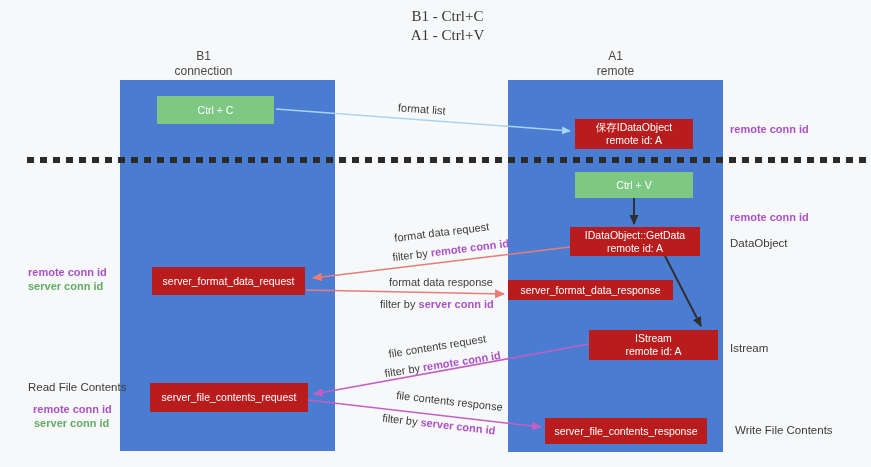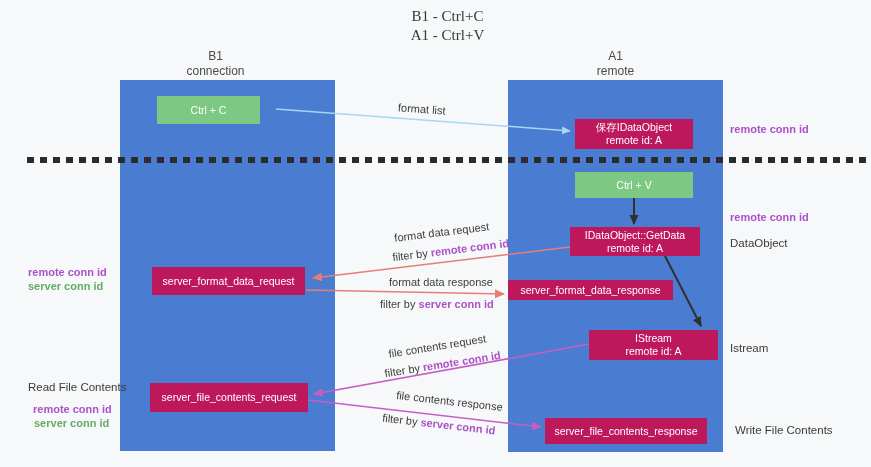--- a/index.html
+++ b/index.html
@@ -23,56 +23,56 @@
   .dashes {
     left:27px; top:157px; width:844px; height:6px;
     background:repeating-linear-gradient(90deg,#2b2b2b 0 7px, transparent 7px 13px);
   }
   .node {
     position:absolute; display:flex; flex-direction:column;
     align-items:center; justify-content:center;
     color:#ffffff; text-align:center; font-size:10.5px; line-height:13px;
     white-space:nowrap;
   }
-  .orange { background:#be185d; }
+  .orange { background:#b91c1c; }
   .green  { background:#7dc882; }
   .elabel {
     position:absolute; white-space:nowrap;
     font-size:11px; color:#3c3c3c;
   }
   .ann { position:absolute; white-space:nowrap; font-size:11px; color:#3a3a3a; }
   .purple  { color:#ab52c7; font-weight:bold; }
   .greentx { color:#62ad64; font-weight:bold; }
   svg.overlay { position:absolute; left:0; top:0; pointer-events:none; }
 </style>
 </head>
 <body>
 
 <div id="canvas">
 
   <div class="abs title">
     <div>B1 - Ctrl+C</div>
     <div>A1 - Ctrl+V</div>
   </div>
 
-  <div class="abs lane-header" style="left:108px;">
+  <div class="abs lane-header" style="left:96px;">
     <div>B1</div>
     <div>connection</div>
   </div>
   <div class="abs lane-header" style="left:508px;">
     <div>A1</div>
     <div>remote</div>
   </div>
 
   <div class="abs lane" style="left:120px; height:371px;"></div>
   <div class="abs lane" style="left:508px; height:372px;"></div>
 
   <div class="abs dashes"></div>
 
-  <div class="node green" style="left:157px; top:96px; width:103px; height:28px;">
+  <div class="node green" style="left:157px; top:96px; width:117px; height:28px;">
     <div>Ctrl + C</div>
   </div>
 
   <div class="node orange" style="left:575px; top:119px; width:118px; height:30px;">
     <div>保存IDataObject</div>
     <div>remote id: A</div>
   </div>
 
   <div class="node green" style="left:575px; top:172px; width:118px; height:26px;">
     <div>Ctrl + V</div>

